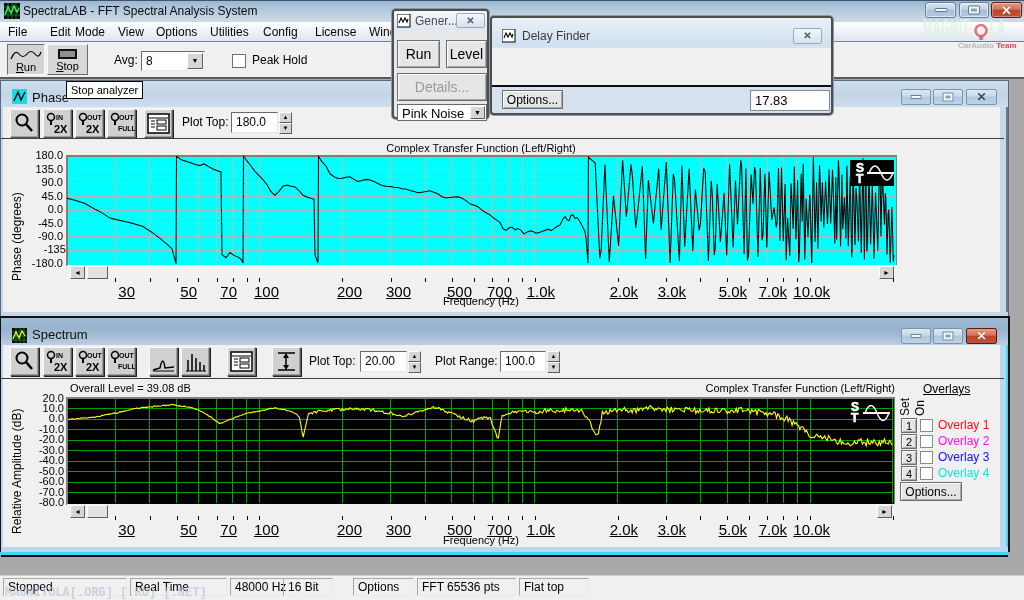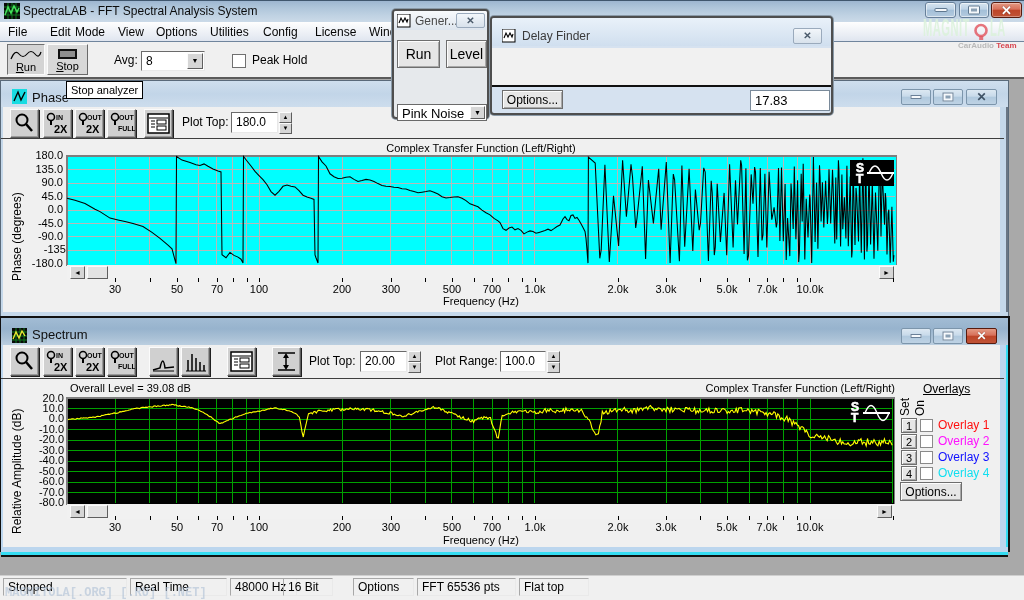--- a/index.html
+++ b/index.html
@@ -43,21 +43,21 @@
 .gly2-xw { position:absolute; left:50%; top:50%; transform:translate(-50%,-50%); font-size:12px; font-weight:bold; color:#fff; text-shadow:0 0 1px #5a1408; line-height:1;}
 
 .chbtn { position:absolute; width:29px; height:29px; background:#d0d0d0; border:1px solid; border-color:#fbfbfb #5e5e5e #5e5e5e #fbfbfb; box-shadow:inset -1px -1px 0 #9a9a9a, 1px 1px 0 #202020;}
 .editbox { position:absolute; background:#fff; border:1px solid; border-color:#6a6a6a #e8e8e8 #e8e8e8 #6a6a6a; font-size:12px; color:#000; padding:2px 0 0 4px;}
 .spinner { position:absolute; width:13px; height:22px;}
 .spin-u,.spin-d { position:absolute; left:0; width:13px; height:11px; background:#d6d6d6; border:1px solid; border-color:#fbfbfb #5e5e5e #5e5e5e #fbfbfb; font-size:6px; text-align:center; line-height:9px; color:#000;}
 .spin-u{top:0;} .spin-d{top:11px;}
 .lab { position:absolute; font-size:12px; color:#000; }
 
 .ylab { position:absolute; font-size:11px; color:#000; text-align:right; width:40px;}
-.xlab { position:absolute; font-size:11px; color:#000; text-align:center; width:40px;}
+.xlab { position:absolute; font-size:15px; color:#000; text-align:right; width:40px;text-decoration:underline;}
 
 .sbar { position:absolute; background:#f1f1f1;}
 .sarrow { position:absolute; width:15px; height:13px; background:#d6d6d6; border:1px solid; border-color:#fbfbfb #5e5e5e #5e5e5e #fbfbfb; font-size:7px; line-height:11px; text-align:center; color:#000;}
 .sthumb { position:absolute; width:21px; height:13px; background:#e3e3e3; border:1px solid; border-color:#fbfbfb #5e5e5e #5e5e5e #fbfbfb;}
 
 #statusbar { left:0; top:575px; width:1024px; height:25px; background:#f0f0f0; border-top:1px solid #cfcfcf;}
 .spanel { position:absolute; top:2px; height:18px; border:1px solid; border-color:#a8a8a8 #e9e9e9 #e9e9e9 #a8a8a8; font-size:12px; color:#000; padding:1px 0 0 4px;}
 
 .dlgborder { position:absolute; border:2px solid #4e4e4e; border-radius:4px; box-shadow:0 0 0 1px #8a9aa8;}
 .btn3d { position:absolute; background:#e6e6e6; border:1px solid #6e6e6e; box-shadow:inset 1px 1px 0 #fcfcfc, inset -1px -1px 0 #a8a8a8; font-size:12px; color:#000; text-align:center;}
@@ -529,20 +529,21 @@
 <div class="dlgborder abs" style="left:392px;top:9px;width:97px;height:110px;background:#e6e9ec;z-index:50">
   <div class="abs" style="left:0;top:0;width:93px;height:19px;background:linear-gradient(180deg,#f8fafc,#dde5ee);border-radius:2px 2px 0 0"></div>
   <svg class="abs" style="left:3px;top:3px" width="14" height="14">
       <rect x="0" y="0" width="13" height="13" fill="#fff" stroke="#000"></rect>
       <polyline points="2,9 4,4 6,8 8,4 10,8 11,5" fill="none" stroke="#000" stroke-width="1.1"></polyline>
     </svg>
   <div class="abs" style="left:21px;top:3px;font-size:12px;color:#4a4a4a">Gener...</div>
   <div class="abs" style="left:62px;top:2px;width:29px;height:15px;background:linear-gradient(180deg,#f2f6fa,#d8e2ec);border:1px solid #9aaabc;border-radius:2px;text-align:center;font-size:10px;font-weight:bold;color:#4a5a6a;line-height:13px">✕</div>
   <div class="btn3d" style="left:3px;top:29px;width:43px;height:28px;font-size:14px;padding-top:5px">Run</div>
   <div class="btn3d" style="left:52px;top:29px;width:41px;height:28px;font-size:14px;padding-top:5px">Level</div>
+  <div class="btn3d" style="left:3px;top:62px;width:90px;height:28px;font-size:14px;padding-top:5px;color:#9a9a9a">Details...</div>
   <div class="abs" style="left:3px;top:93px;width:90px;height:17px;background:#fff;border:1px solid #6a6a6a;font-size:13px;color:#000;padding:1px 0 0 4px">Pink Noise</div>
   <div class="sarrow" style="left:76px;top:95px;width:15px;height:13px;line-height:11px">▼</div>
 </div>
 
 <div class="dlgborder abs" style="left:490px;top:16px;width:343px;height:99px;background:#d6e2f0;z-index:49">
   <div class="abs" style="left:0;top:0;width:339px;height:28px;background:linear-gradient(180deg,#e9f1f9,#d0dfef);border-radius:2px 2px 0 0"></div>
   <svg class="abs" style="left:10px;top:11px" width="14" height="14">
       <rect x="0" y="0" width="13" height="13" fill="#fff" stroke="#000"></rect>
       <polyline points="2,9 4,4 6,8 8,4 10,8 11,5" fill="none" stroke="#000" stroke-width="1.1"></polyline>
     </svg>

